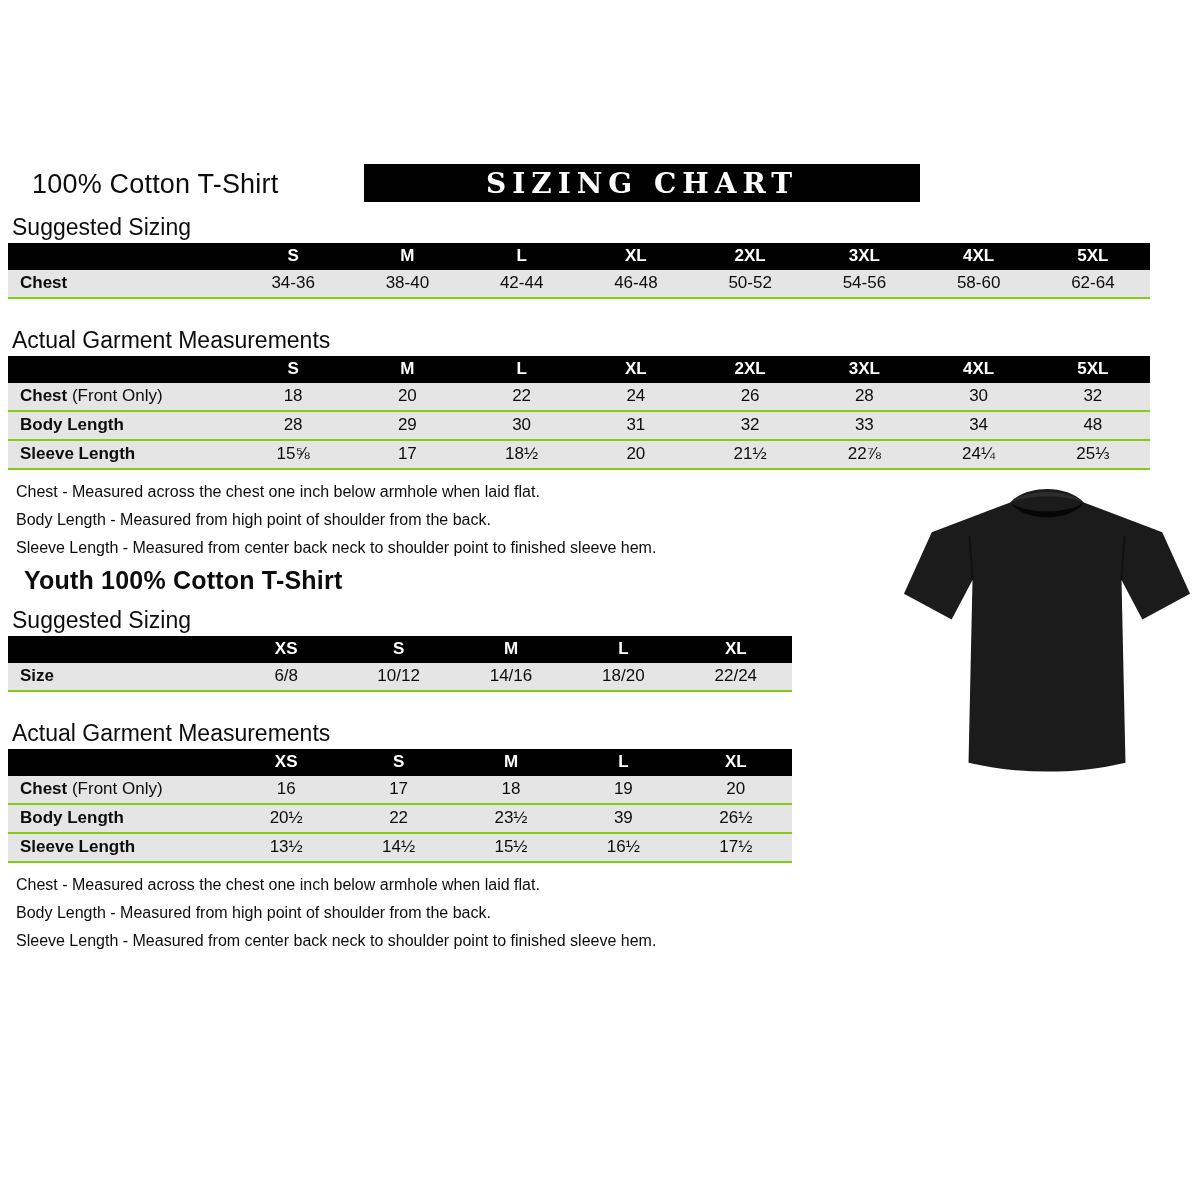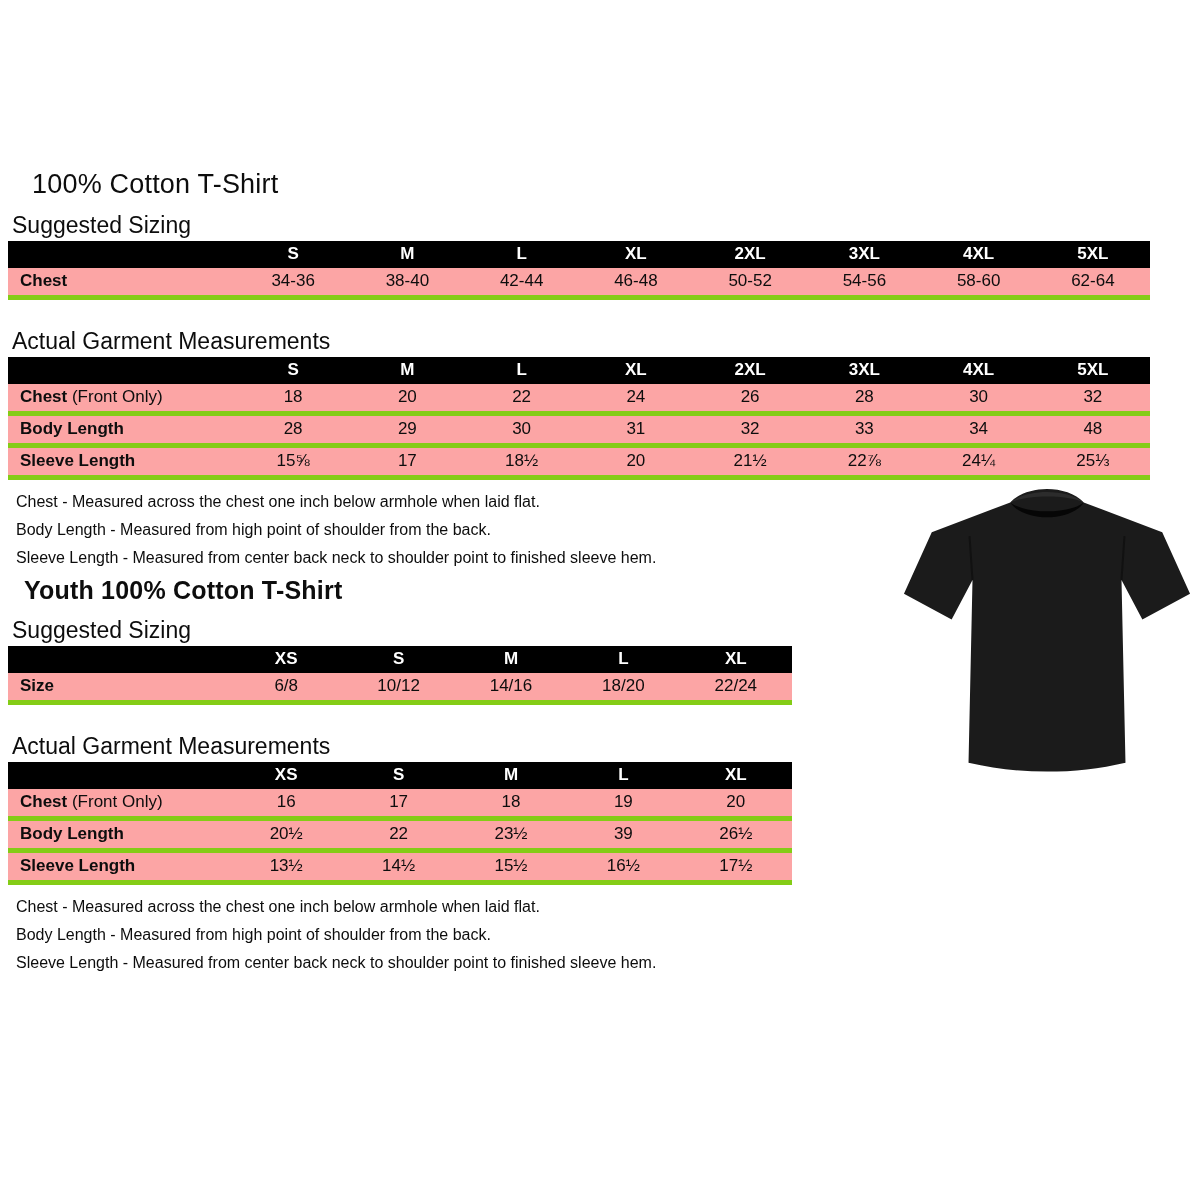--- a/index.html
+++ b/index.html
@@ -23,21 +23,21 @@
 
   .size-table{border-collapse:collapse;table-layout:fixed;}
   .size-table.adult{width:1142px;}
   .size-table.youth{width:784px;}
   .size-table th{
     background:#000;color:#fff;font-size:17px;font-weight:bold;
     text-align:center;padding:3px 0 4px 0;line-height:20px;
   }
   .size-table td{
     font-size:17px;text-align:center;padding:3px 0 4px 0;line-height:20px;
-    border-bottom:5px solid #84cc16;background:#fca5a5;
+    border-bottom:2px solid #84cc16;background:#e5e5e5;
   }
   .size-table td.row-label{text-align:left;padding-left:12px;font-weight:bold;}
   .size-table td.row-label .sfx{font-weight:400;}
   .adult col.label-col{width:228px;}
   .youth col.label-col{width:222px;}
 
   .notes{margin:12px 8px 0 8px;}
   .note{font-size:16px;line-height:19px;margin:0 0 9px 0;}
 
   .youth-title{font-size:25px;font-weight:bold;margin:4px 0 0 16px;letter-spacing:.2px;}
@@ -45,20 +45,21 @@
   .tshirt{position:absolute;left:898px;top:466px;width:298px;height:344px;}
 </style>
 </head>
 <body>
 
 <div class="page">
   <div class="content">
 
     <div class="header-row">
       <div class="page-title">100% Cotton T-Shirt</div>
+      <div class="banner">SIZING CHART</div>
     </div>
 
     <div class="section-label">Suggested Sizing</div>
     <table class="size-table adult">
       <colgroup>
           <col class="label-col">
           <col>
           <col>
           <col>
           <col>

